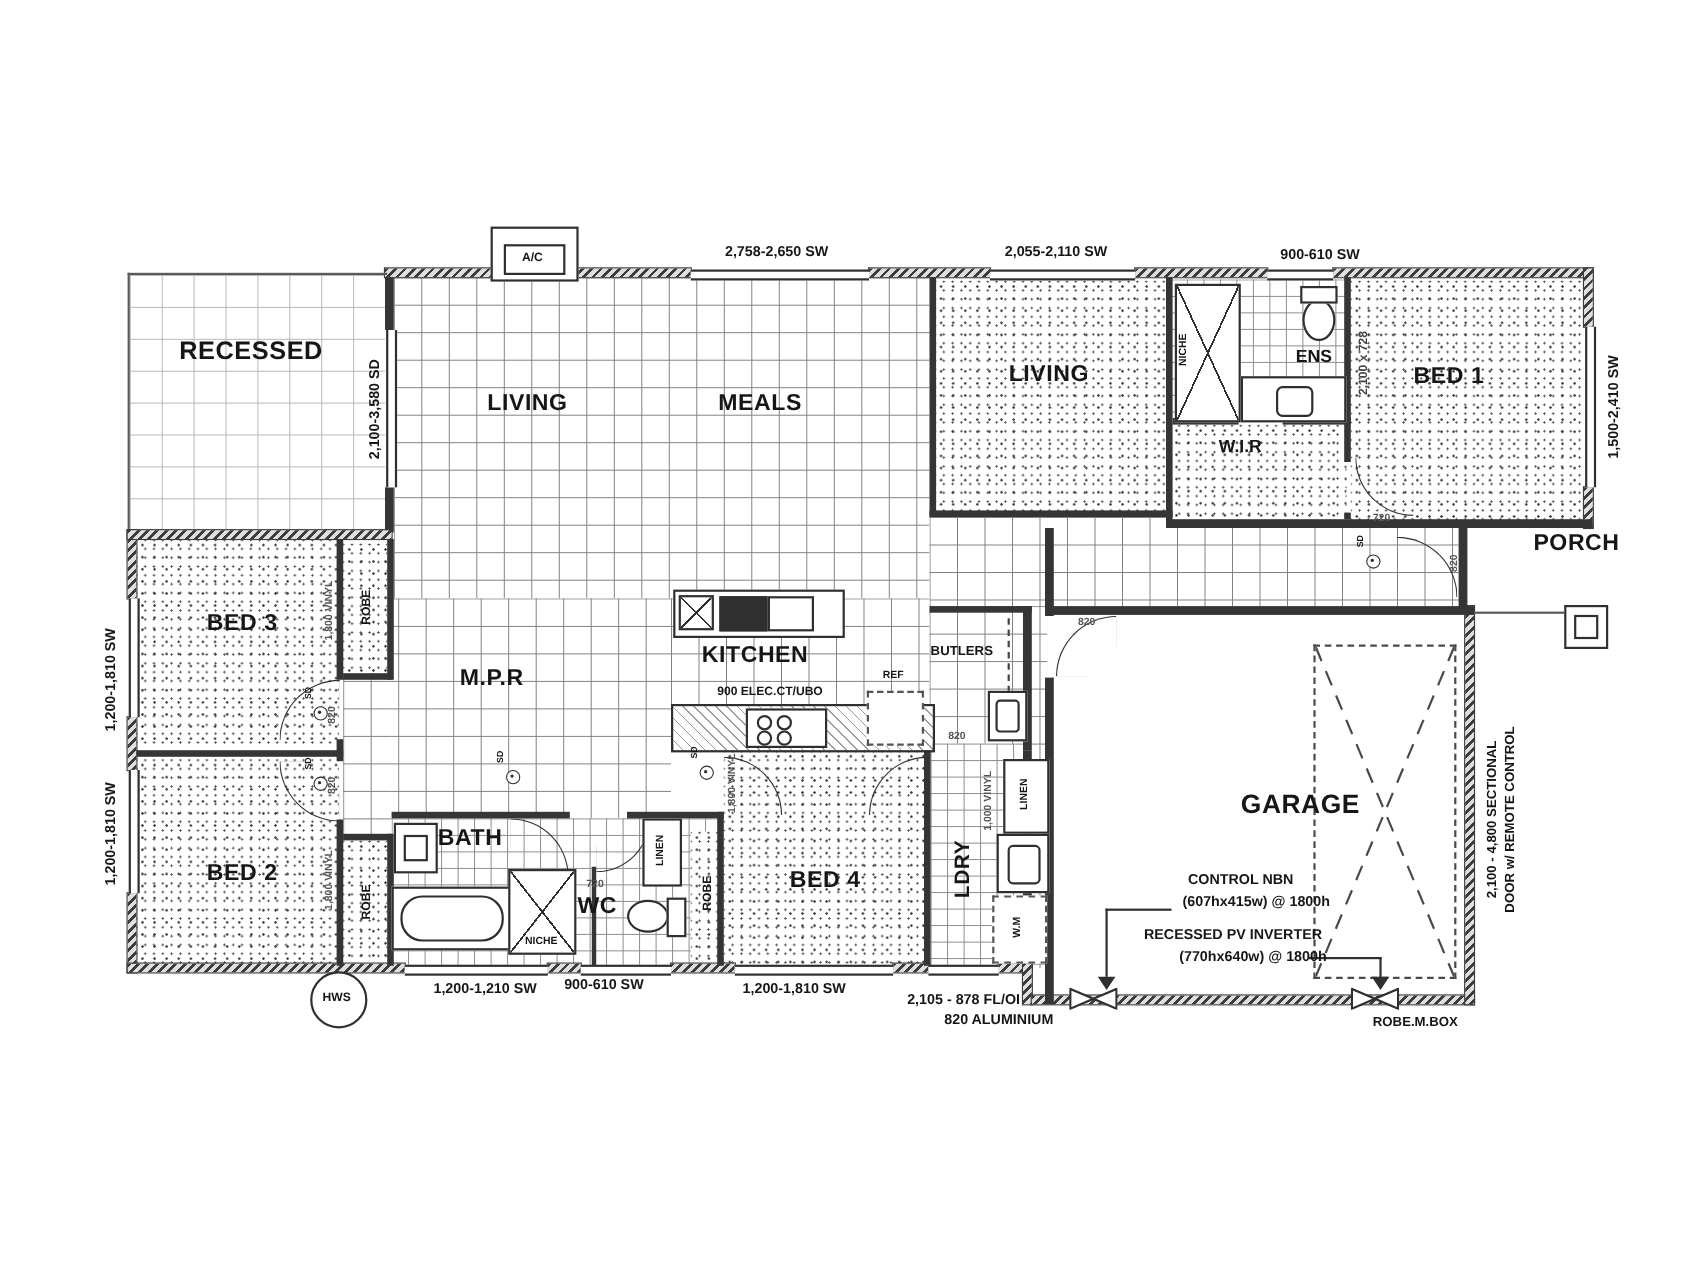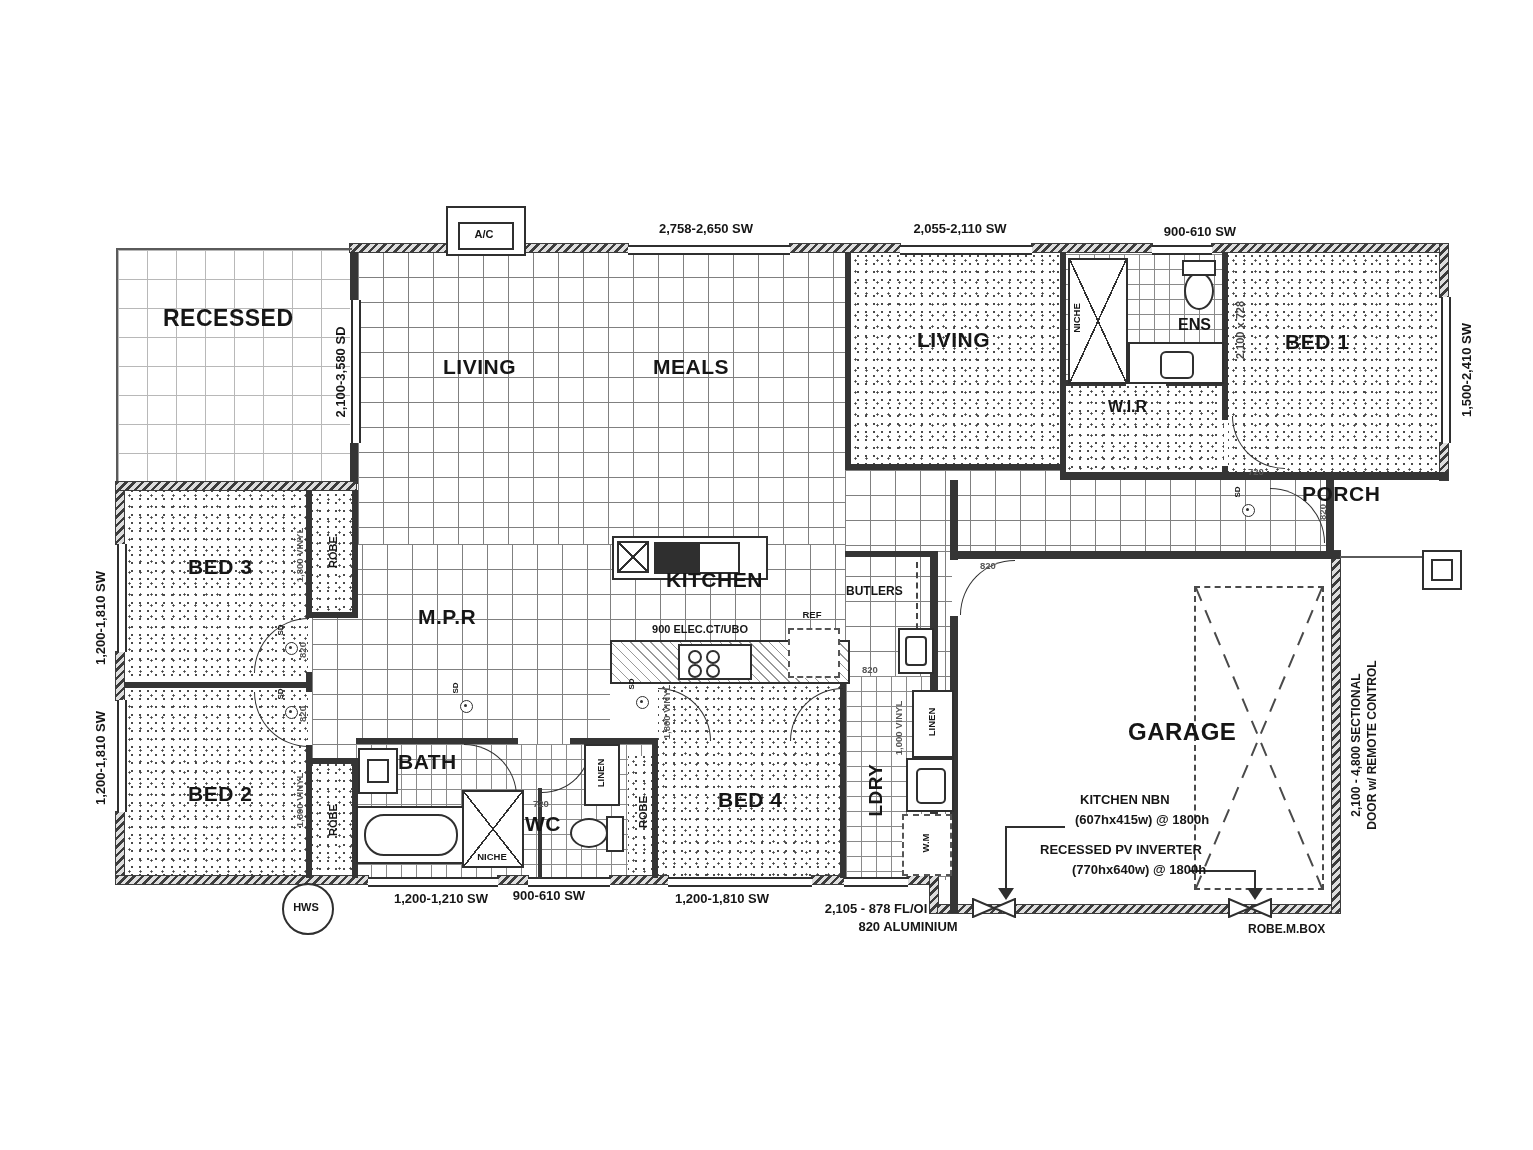--- a/index.html
+++ b/index.html
@@ -255,24 +255,24 @@
   <div class="abs sddot" style="left:1242px;top:504px;"></div>
   <div class="lbl tiny vlbl" style="left:1237px;top:492px;font-size:8px;">SD</div>
 
   <div class="lbl room" style="left:163px;top:305px;font-size:23px;">RECESSED</div>
   <div class="lbl room" style="left:443px;top:355px;">LIVING</div>
   <div class="lbl room" style="left:653px;top:355px;">MEALS</div>
   <div class="lbl room" style="left:917px;top:328px;">LIVING</div>
   <div class="lbl room-sm lbl" style="left:1178px;top:316px;font-weight:bold;">ENS</div>
   <div class="lbl room" style="left:1285px;top:330px;">BED 1</div>
   <div class="lbl room-sm lbl" style="left:1108px;top:398px;font-weight:bold;">W.I.R</div>
-  <div class="lbl room" style="left:1302px;top:482px;">PORCH</div>
+  <div class="lbl room" style="left:1394px;top:482px;">PORCH</div>
   <div class="lbl room" style="left:188px;top:555px;">BED 3</div>
   <div class="lbl room" style="left:418px;top:605px;">M.P.R</div>
-  <div class="lbl room" style="left:638px;top:568px;margin-left:28px;">KITCHEN</div>
+  <div class="lbl room" style="left:638px;top:584px;">KITCHEN</div>
   <div class="lbl" style="left:846px;top:584px;font-size:12px;">BUTLERS</div>
   <div class="lbl room" style="left:188px;top:782px;">BED 2</div>
   <div class="lbl room" style="left:398px;top:750px;">BATH</div>
   <div class="lbl room" style="left:525px;top:812px;">WC</div>
   <div class="lbl room" style="left:718px;top:788px;">BED 4</div>
   <div class="lbl room vlbl" style="left:876px;top:790px;font-size:19px;">LDRY</div>
   <div class="lbl room" style="left:1128px;top:718px;font-size:24px;">GARAGE</div>
 
   <div class="lbl dim clbl" style="left:706px;top:228px;">2,758-2,650 SW</div>
   <div class="lbl dim clbl" style="left:960px;top:228px;">2,055-2,110 SW</div>
@@ -290,19 +290,19 @@
   <div class="lbl dim vlbl" style="left:1356px;top:745px;font-size:12px;">2,100 - 4,800 SECTIONAL</div>
   <div class="lbl dim vlbl" style="left:1372px;top:745px;font-size:12px;">DOOR w/ REMOTE CONTROL</div>
   <div class="lbl tiny" style="left:1248px;top:466px;color:#555;">720</div>
   <div class="lbl tiny" style="left:533px;top:798px;color:#555;">720</div>
   <div class="lbl tiny vlbl" style="left:1322px;top:512px;color:#555;">820</div>
   <div class="lbl tiny" style="left:980px;top:560px;color:#555;">820</div>
   <div class="lbl tiny" style="left:862px;top:664px;color:#555;">820</div>
   <div class="lbl tiny vlbl" style="left:302px;top:650px;color:#555;">820</div>
   <div class="lbl tiny vlbl" style="left:302px;top:714px;color:#555;">820</div>
 
-  <div class="lbl dim" style="left:1080px;top:792px;font-size:13px;">KITCHEN NBN</div>
+  <div class="lbl dim" style="left:1080px;top:792px;font-size:13px;">CONTROL NBN</div>
   <div class="lbl dim" style="left:1075px;top:812px;font-size:13px;">(607hx415w) @ 1800h</div>
   <div class="lbl dim" style="left:1040px;top:842px;font-size:13px;">RECESSED PV INVERTER</div>
   <div class="lbl dim" style="left:1072px;top:862px;font-size:13px;">(770hx640w) @ 1800h</div>
   <div class="lbl dim" style="left:1248px;top:922px;font-size:12px;">ROBE.M.BOX</div>
 
 </div>
 
 </body></html>

